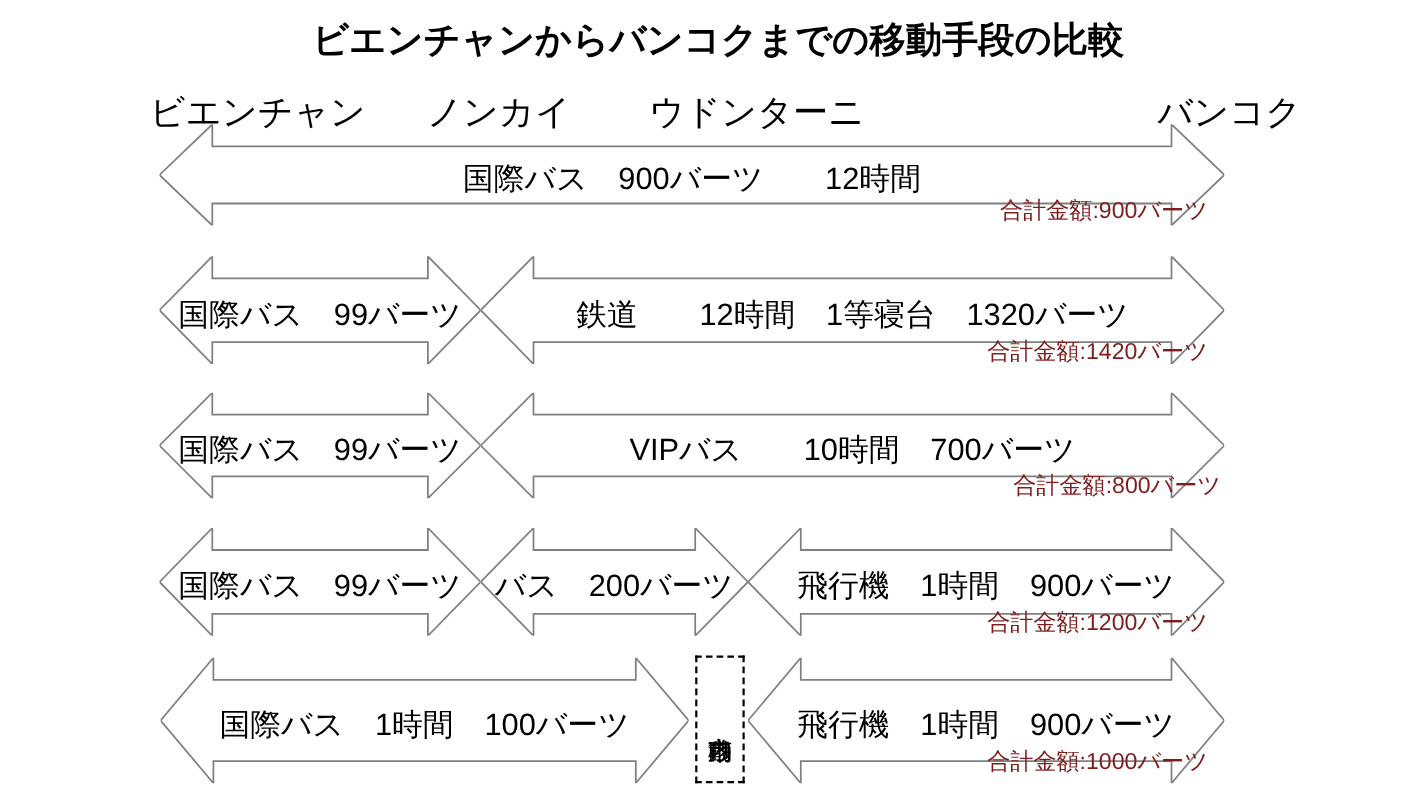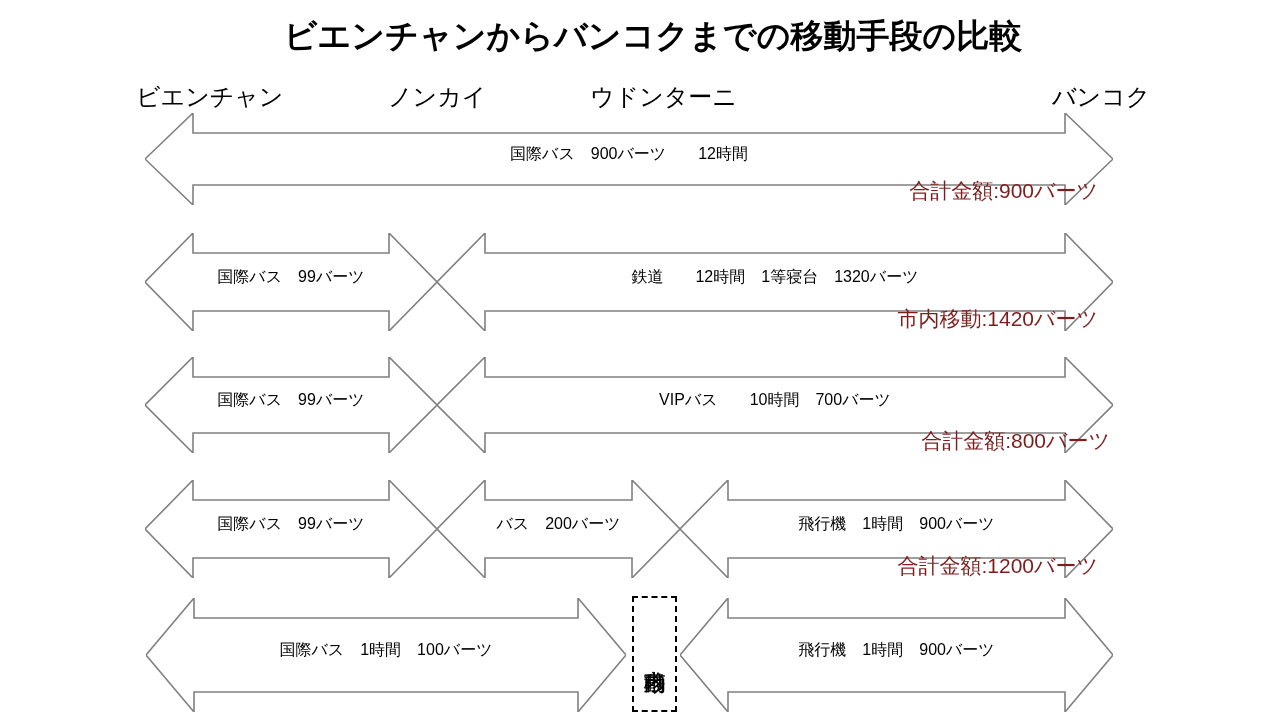--- a/index.html
+++ b/index.html
@@ -27,21 +27,21 @@
     font-size: 33px;
     font-weight: 700;
     letter-spacing: 0px;
     white-space: nowrap;
     color: #000;
   }
 
   
   .city-label {
     position: absolute;
-    font-size: 24px;
+    font-size: 32px;
     font-weight: 400;
     white-space: nowrap;
     color: #000;
     top: 81px;
   }
 
   
   .route-row {
     position: absolute;
     left: 0;
@@ -57,21 +57,21 @@
     position: absolute;
     left: 0;
     top: 0;
     display: block;
   }
   .arrow-label {
     position: absolute;
     left: 0;
     width: 100%;
     text-align: center;
-    font-size: 16px;
+    font-size: 28px;
     white-space: nowrap;
     color: #000;
     z-index: 4;
     pointer-events: none;
   }
 
   
   .total-label {
     position: absolute;
     font-size: 21px;
@@ -132,21 +132,21 @@
             <polygon points="0,49 48,0 48,20 244,20 244,0 292,49 244,98 244,78 48,78 48,98" fill="#ffffff" stroke="#808080" stroke-width="1.6" stroke-linejoin="miter"></polygon>
           </svg>
           <div class="arrow-label" style="top: 34px;">国際バス　99バーツ</div>
         </div>
         <div class="arrow" style="left: 437px; top: 0px; width: 676px; height: 98px;">
           <svg width="676" height="98" viewBox="0 0 676 98">
             <polygon points="0,49 48,0 48,20 628,20 628,0 676,49 628,98 628,78 48,78 48,98" fill="#ffffff" stroke="#808080" stroke-width="1.6" stroke-linejoin="miter"></polygon>
           </svg>
           <div class="arrow-label" style="top: 34px;">鉄道　　12時間　1等寝台　1320バーツ</div>
         </div>
-        <div class="total-label" style="left: 0px; width: 1098px; top: 72px;">市内移動:1420バーツ</div>
+        <div class="total-label" style="left: 0px; width: 1098px; top: 72px;">合計金額:1420バーツ</div>
       </div>
       <div class="route-row" style="top: 357px; height: 96px;">
         <div class="arrow" style="left: 145px; top: 0px; width: 292px; height: 96px;">
           <svg width="292" height="96" viewBox="0 0 292 96">
             <polygon points="0,48 48,0 48,20 244,20 244,0 292,48 244,96 244,76 48,76 48,96" fill="#ffffff" stroke="#808080" stroke-width="1.6" stroke-linejoin="miter"></polygon>
           </svg>
           <div class="arrow-label" style="top: 33px;">国際バス　99バーツ</div>
         </div>
         <div class="arrow" style="left: 437px; top: 0px; width: 676px; height: 96px;">
           <svg width="676" height="96" viewBox="0 0 676 96">
@@ -186,16 +186,17 @@
         </div>
         <div class="arrow" style="left: 680px; top: 0px; width: 433px; height: 114px;">
           <svg width="433" height="114" viewBox="0 0 433 114">
             <polygon points="0,57 48,0 48,20 385,20 385,0 433,57 385,114 385,94 48,94 48,114" fill="#ffffff" stroke="#808080" stroke-width="1.6" stroke-linejoin="miter"></polygon>
           </svg>
           <div class="arrow-label" style="top: 42px;">飛行機　1時間　900バーツ</div>
         </div>
         <div class="vbox" style="left: 632px; top: -2px; width: 45px; height: 116px;">
           <div class="vbox-text">市内移動</div>
         </div>
+        <div class="total-label" style="left: 0px; width: 1098px; top: 80px;">合計金額:1000バーツ</div>
       </div>
     </div>
 
 </div>
 
 </body></html>

